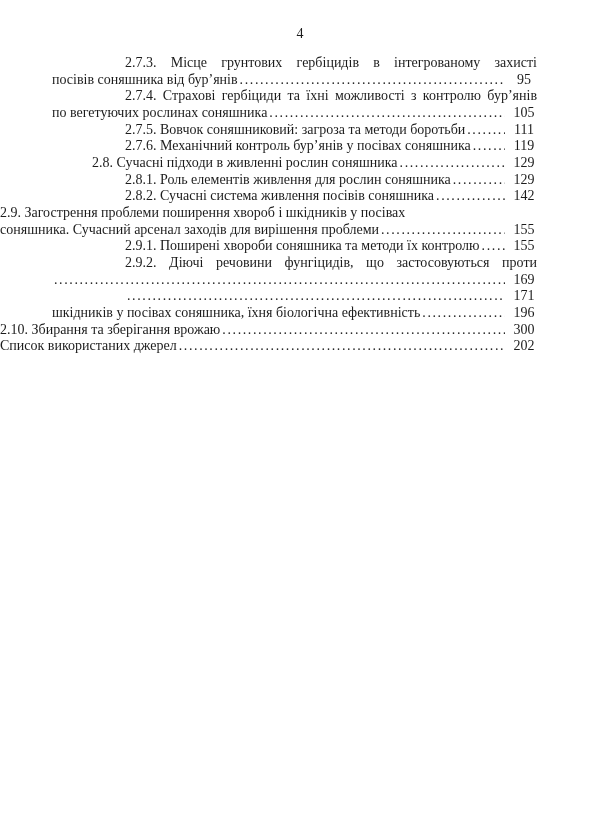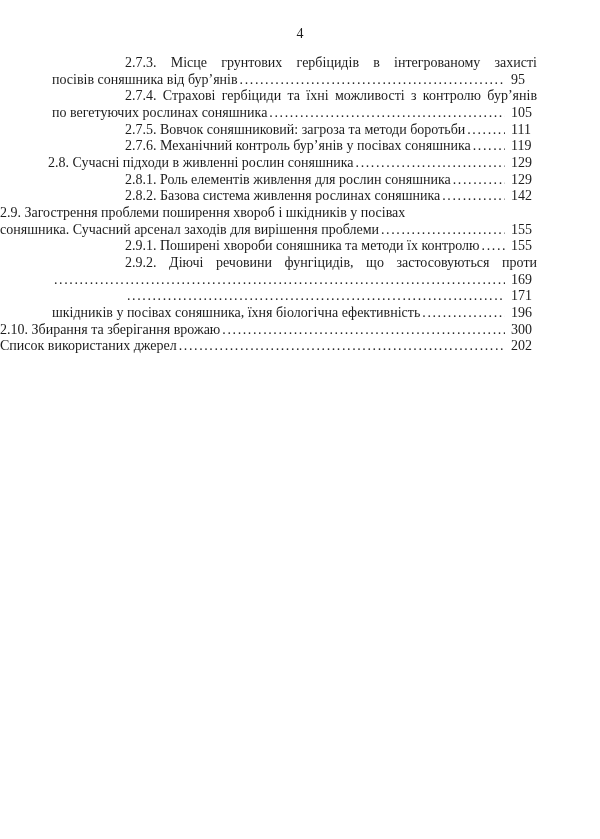--- a/index.html
+++ b/index.html
@@ -27,26 +27,26 @@
     padding-right:63px; 
   }
   .t { flex:0 0 auto; }
   .dots {
     flex:1 1 auto; min-width:0;
     overflow:hidden; white-space:nowrap;
     letter-spacing:1.6px;
     margin:0 6px 0 2px;
     color:#262626;
   }
-  .num { flex:0 0 26px; text-align:left; }
+  .num { flex:0 0 26px; text-align:center; }
   
   .sub   { padding-left:125px; }  
   .cont  { padding-left:52px; }  
   .main  {  }  
-  .main8 { padding-left:48px;  }  
+  .main8 { padding-left:92px;  }  
   
   .justify {
     display:block;
     width:412px;               
     text-align:justify;
     text-align-last:justify;
     white-space:normal;
   }
 </style>
 </head>
@@ -92,21 +92,21 @@
       <span class="num">129</span>
     </div>
 
     <div class="line flexline sub">
       <span class="t">2.8.1. Роль елементів живлення для рослин соняшника</span>
       <span class="dots">................................................................................................................................................................</span>
       <span class="num">129</span>
     </div>
 
     <div class="line flexline sub">
-      <span class="t">2.8.2. Базова система живлення рослинах соняшника</span>
+      <span class="t">2.8.2. Сучасні система живлення посівів соняшника</span>
       <span class="dots">................................................................................................................................................................</span>
       <span class="num">142</span>
     </div>
 
     <div class="line main"><span class="t">2.9. Загострення проблеми поширення хвороб і шкідників у посівах</span></div>
 
     <div class="line flexline main">
       <span class="t">соняшника. Сучасний арсенал заходів для вирішення проблеми</span>
       <span class="dots">................................................................................................................................................................</span>
       <span class="num">155</span>

